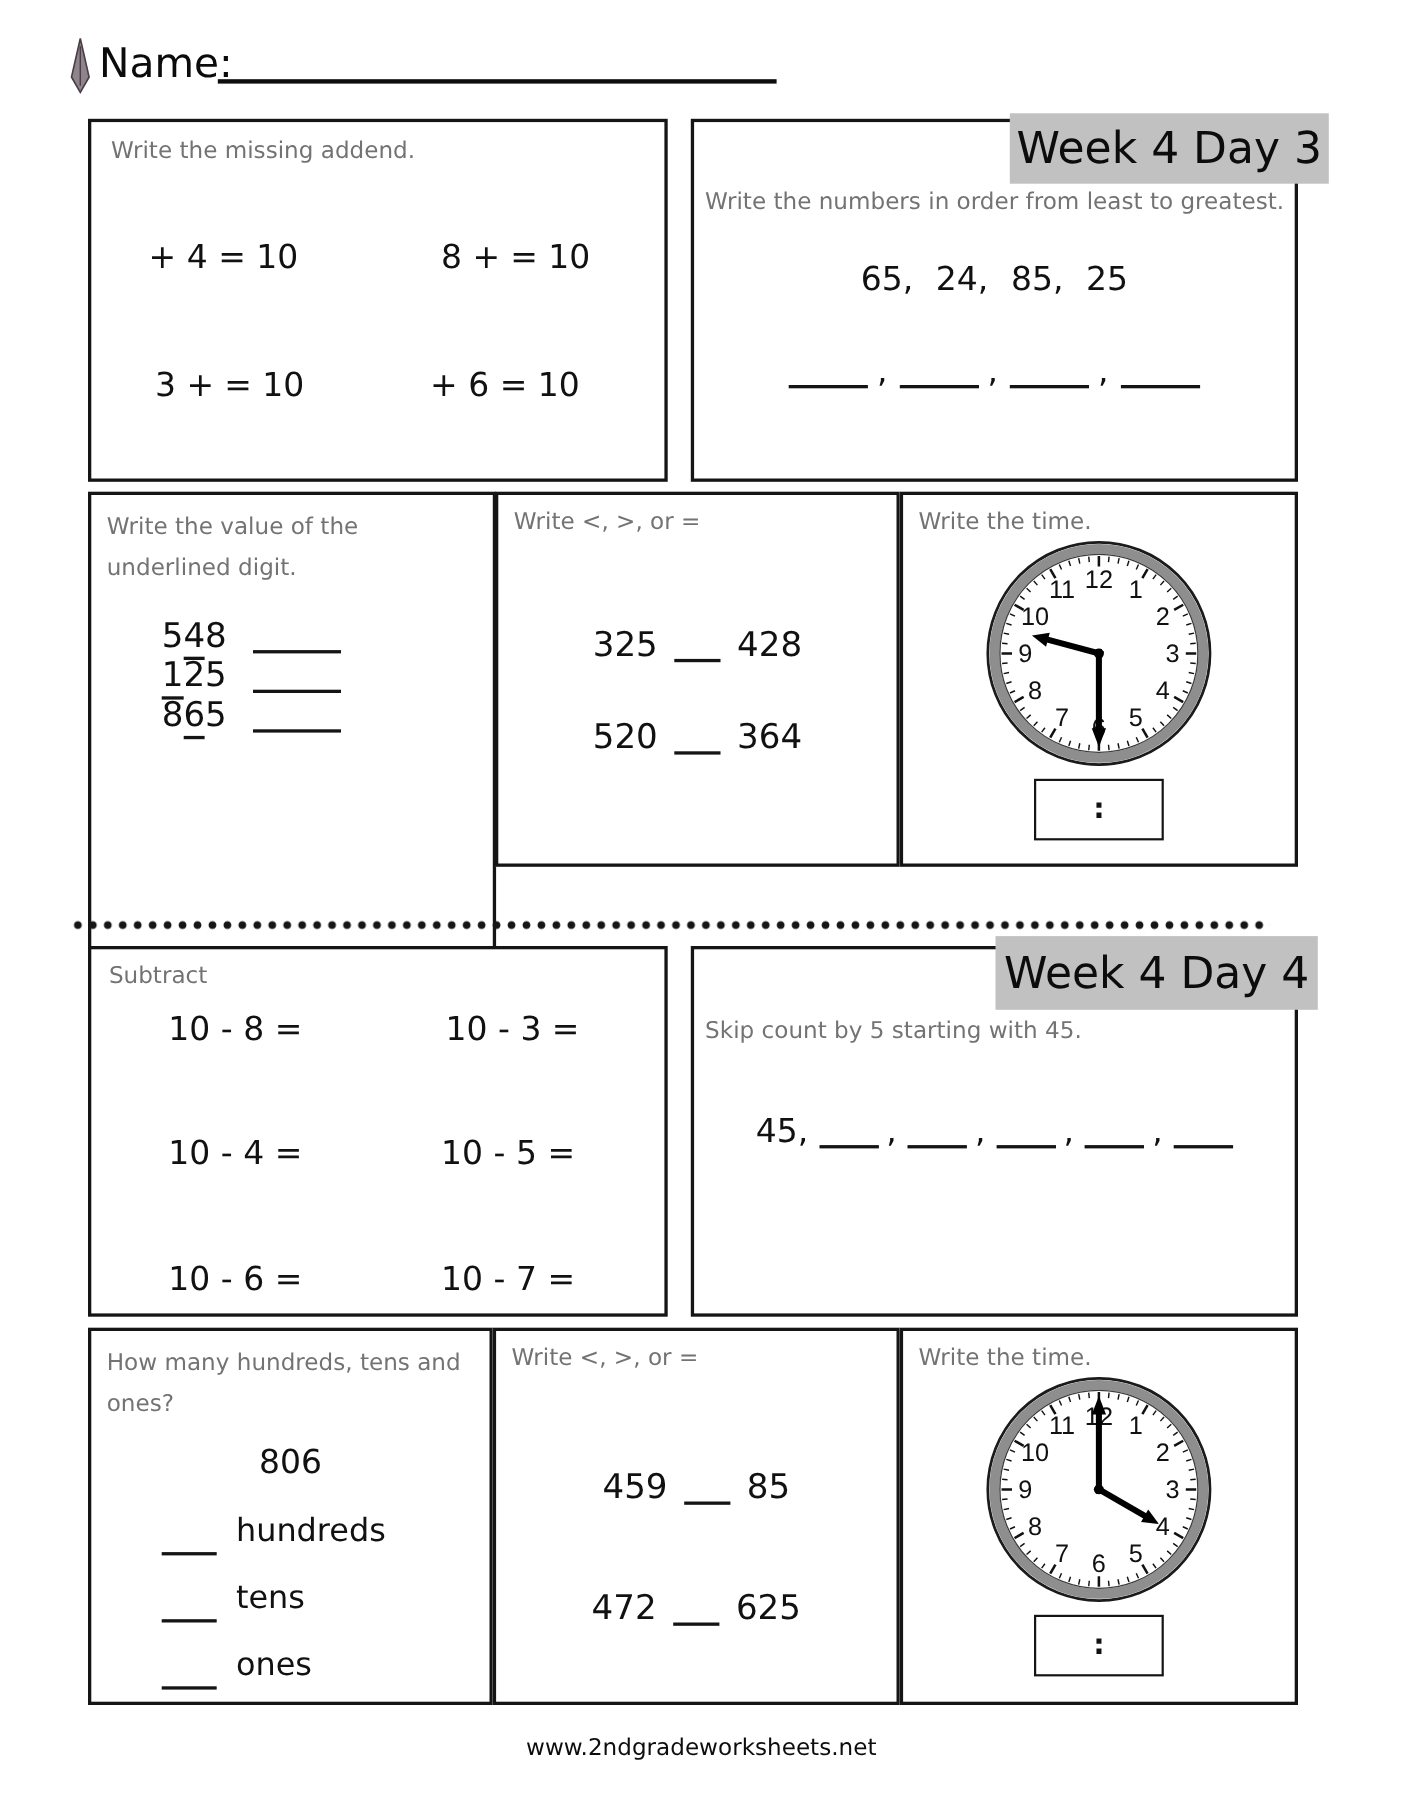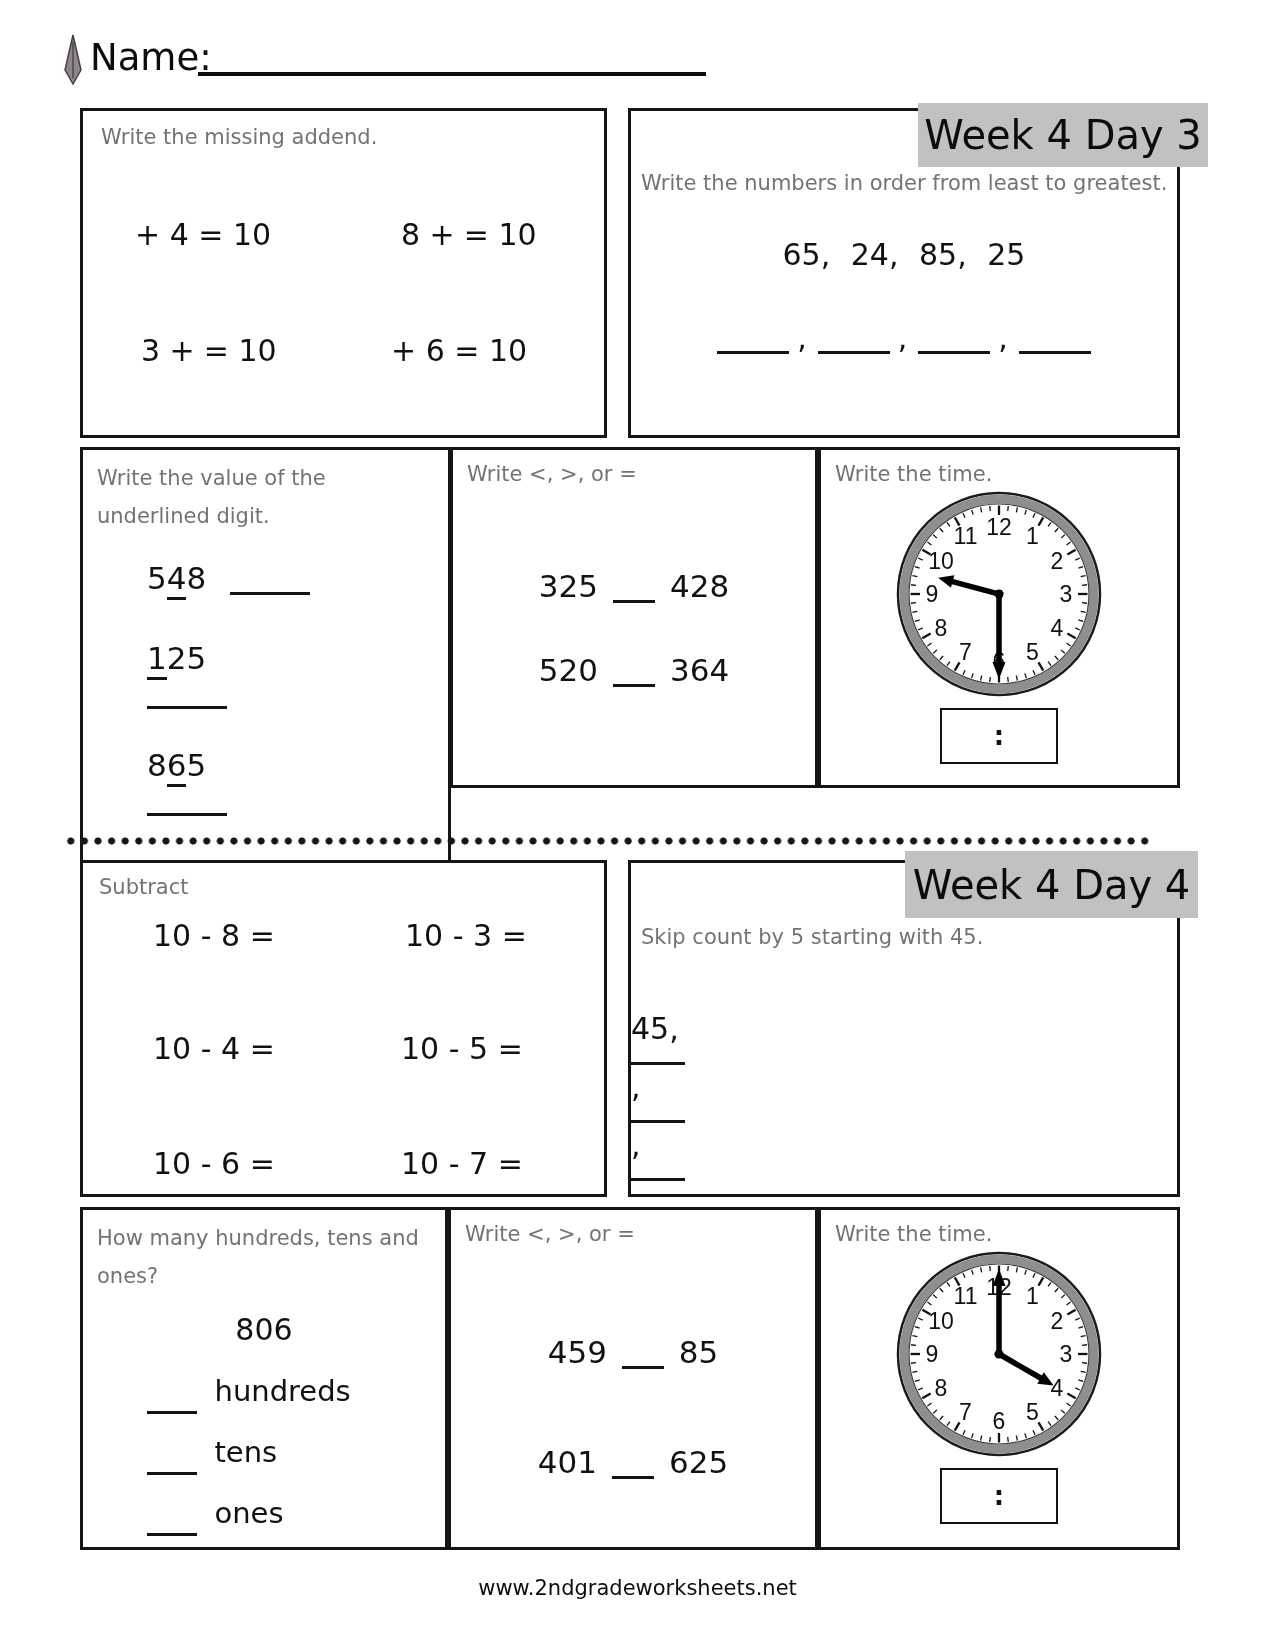--- a/index.html
+++ b/index.html
@@ -9,21 +9,21 @@
   .prompt{font-size:21px;color:#737373;}
   .badge{position:absolute;background:#c1c1c1;z-index:3;display:flex;align-items:center;justify-content:center;
          font-size:40px;color:#0c0c0c;white-space:nowrap;}
   .blank{display:inline-block;height:0;border-bottom:3px solid #141414;transform:translateY(6px);}
   .b40{width:42px}.b48{width:50px}.b52{width:54px}.b70{width:72px}.b78{width:80px}
   .eq{display:inline-flex;align-items:baseline;gap:9px;font-size:30px;white-space:nowrap;}
   .eq span:empty{display:none;}
   .eqpos{position:absolute;}
   .ans-line{display:flex;align-items:baseline;justify-content:center;gap:11px;font-size:30px;}
   .pv-row{display:flex;align-items:baseline;gap:24px;margin-left:64px;font-size:31px;}
-  .pv-row+.pv-row{margin-top:44px;flex-direction:column;}
+  .pv-row+.pv-row{}
   .pv-u{border-bottom:3px solid #141414;padding-bottom:1px;}
   .cmp-row{display:flex;align-items:baseline;justify-content:center;gap:15px;font-size:31px;}
   .cnt-col{width:235px;margin:0 auto;}
   .cnt-row{display:flex;align-items:flex-end;gap:18px;font-size:29px;margin-top:27px;}
   .timebox-inner{display:flex;flex-direction:column;align-items:center;padding-top:12px;}
   .timebox-inner .prompt{align-self:flex-start;padding-left:14px;text-align:right;}
   .clock{width:212px;height:212px;margin-top:2px;}
   .digital{width:114px;height:52px;border:2px solid #141414;margin-top:8px;display:flex;
            align-items:center;justify-content:center;font-size:26px;font-weight:bold;}
   .name-text{position:absolute;left:90px;top:36px;font-size:37px;color:#0b0b0b;}
@@ -231,21 +231,21 @@
     <div class="eq eqpos" style="left:70px;top:283px;">
       <span>10 - 6 =</span>
     </div>
     <div class="eq eqpos" style="left:318px;top:283px;">
       <span>10 - 7 =</span>
     </div>
   </div>
 
   <div class="box" style="left:628px;top:860px;width:552px;height:337px;">
     <div class="prompt" style="margin:62px 0 0 10px;">Skip count by 5 starting with 45.</div>
-    <div class="ans-line" style="margin-top:62px;gap:10px;flex-direction:column;">
+    <div class="ans-line" style="margin-top:62px;gap:10px;">
       <span class="skip-start">45,</span>
       <span class="blank b52"></span>
         <span class="comma">,</span>
       <span class="blank b52"></span>
         <span class="comma">,</span>
       <span class="blank b52"></span>
         <span class="comma">,</span>
       <span class="blank b52"></span>
         <span class="comma">,</span>
       <span class="blank b52"></span>
@@ -275,21 +275,21 @@
   </div>
 
   <div class="box" style="left:448px;top:1207px;width:370px;height:343px;">
     <div class="prompt" style="padding:12px 0 0 14px;">Write &lt;, &gt;, or =</div>
     <div class="cmp-row" style="margin-top:88px;">
       <span>459</span>
       <span class="blank b40"></span>
       <span>85</span>
     </div>
     <div class="cmp-row" style="margin-top:74px;">
-      <span>401</span>
+      <span>472</span>
       <span class="blank b40"></span>
       <span>625</span>
     </div>
   </div>
 
   <div class="box timebox-inner" style="left:818px;top:1207px;width:362px;height:343px;">
     <div class="prompt">Write the time.</div>
     <svg class="clock" viewBox="-106 -106 212 212">
         <circle r="101" fill="#fff" stroke="#1b1b1b" stroke-width="2.5"></circle>
         <circle r="95" fill="none" stroke="#8e8e8e" stroke-width="9"></circle>

